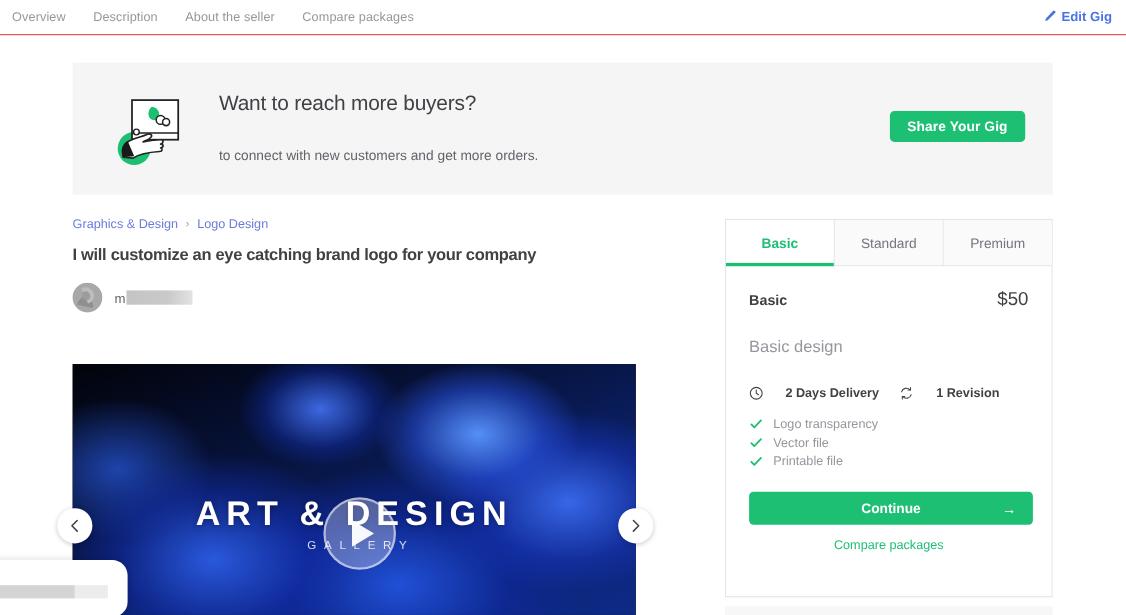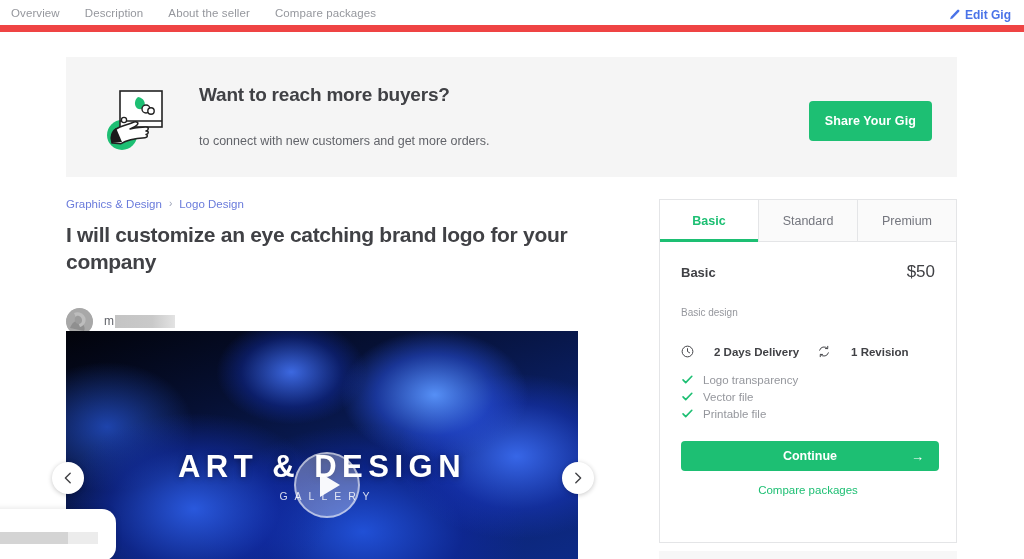--- a/index.html
+++ b/index.html
@@ -13,21 +13,21 @@
     -webkit-font-smoothing: antialiased;
   }
 
   
   .topnav {
     position: absolute;
     top: 0; left: 0;
     width: 1024px;
     height: 32px;
     background: #ffffff;
-    border-bottom: 7px solid #ef4444;
+    border-bottom: 1px solid #ef4444;
     display: flex;
     align-items: center;
   }
   .topnav-links {
     display: flex;
     align-items: center;
     gap: 25px;
     padding-left: 11px;
   }
   .topnav-link {
@@ -65,21 +65,21 @@
   .banner-illus {
     width: 80px;
     height: 80px;
     margin-left: 32px;
     flex: 0 0 auto;
     position: relative;
   }
   .banner-text { margin-left: 21px; }
   .banner-title {
     font-size: 19px;
-    font-weight: bold;
+    font-weight: normal;
     color: #404145;
     letter-spacing: -.2px;
     margin-bottom: 9px;
   }
   .banner-sub {
     font-size: 12.5px;
     color: #62646a;
     line-height: 1.38;
     max-width: 370px;
   }
@@ -88,21 +88,21 @@
     right: 25px;
     top: 44px;
     background: #1dbf73;
     color: #fff;
     border: none;
     border-radius: 4px;
     font-size: 12.5px;
     font-weight: bold;
     font-family: "Liberation Sans", sans-serif;
     padding: 0 16px;
-    height: 40px;
+    height: 28px;
     cursor: pointer;
     letter-spacing: .1px;
   }
 
   
   .left-col {
     position: absolute;
     left: 66px;
     top: 198px;
     width: 512px;
@@ -110,26 +110,26 @@
   .breadcrumb {
     display: flex;
     gap: 7px;
     font-size: 11.5px;
     color: #6a7bdb;
     margin-bottom: 12px;
   }
   .breadcrumb a { color: #6a7bdb; text-decoration: none; cursor: pointer; }
   .breadcrumb .sep { color: #9aa0b5; font-size: 10px; }
   .gig-title {
-    font-size: 21px;
+    font-size: 15px;
     line-height: 1.28;
     font-weight: bold;
     color: #404145;
     letter-spacing: -.3px;
-    margin-bottom: 32px;
+    margin-bottom: 16px;
     width: 510px;
   }
   .seller-row {
     display: flex;
     align-items: center;
     gap: 11px;
     margin-bottom: 25px;
   }
   .avatar {
     width: 27px; height: 27px;
@@ -305,21 +305,21 @@
   .pkg-body { padding: 20px 21px 0 21px; }
   .pkg-head {
     display: flex;
     justify-content: space-between;
     align-items: baseline;
   }
   .pkg-name { font-size: 13px; font-weight: bold; color: #404145; }
   .pkg-price { font-size: 17px; color: #404145; }
   .pkg-desc {
     margin-top: 25px;
-    font-size: 10px;
+    font-size: 15px;
     color: #95979d;
   }
   .pkg-meta {
     display: flex;
     align-items: center;
     gap: 18px;
     margin-top: 27px;
     font-size: 11.5px;
     font-weight: bold;
     color: #404145;

